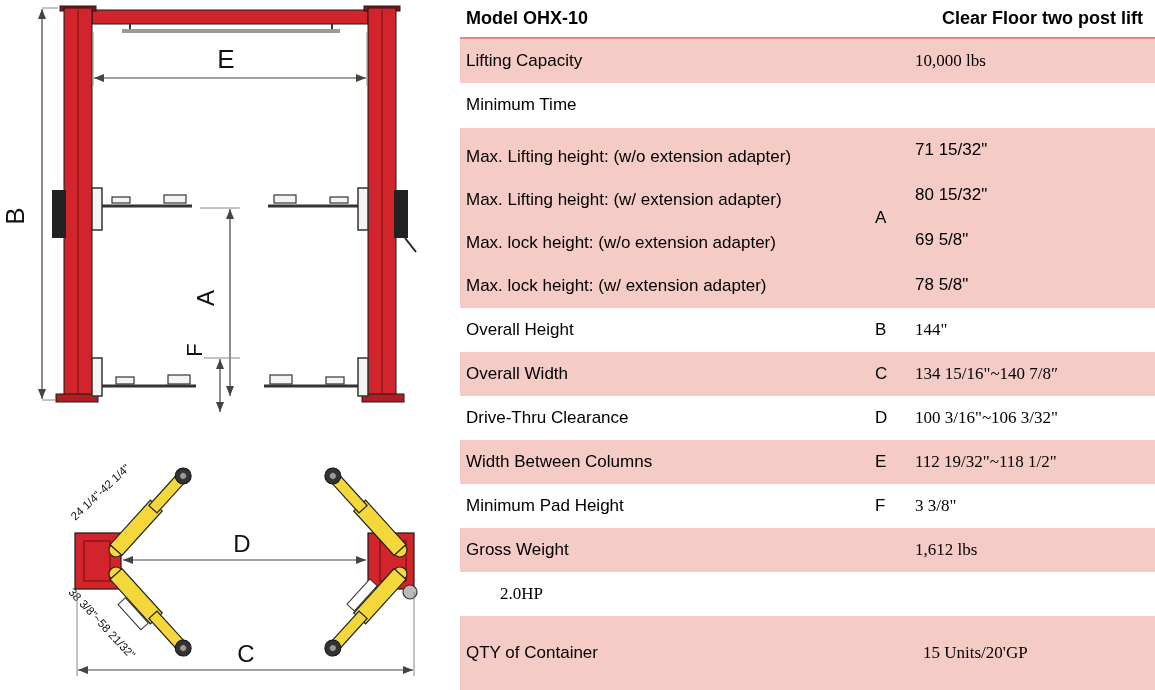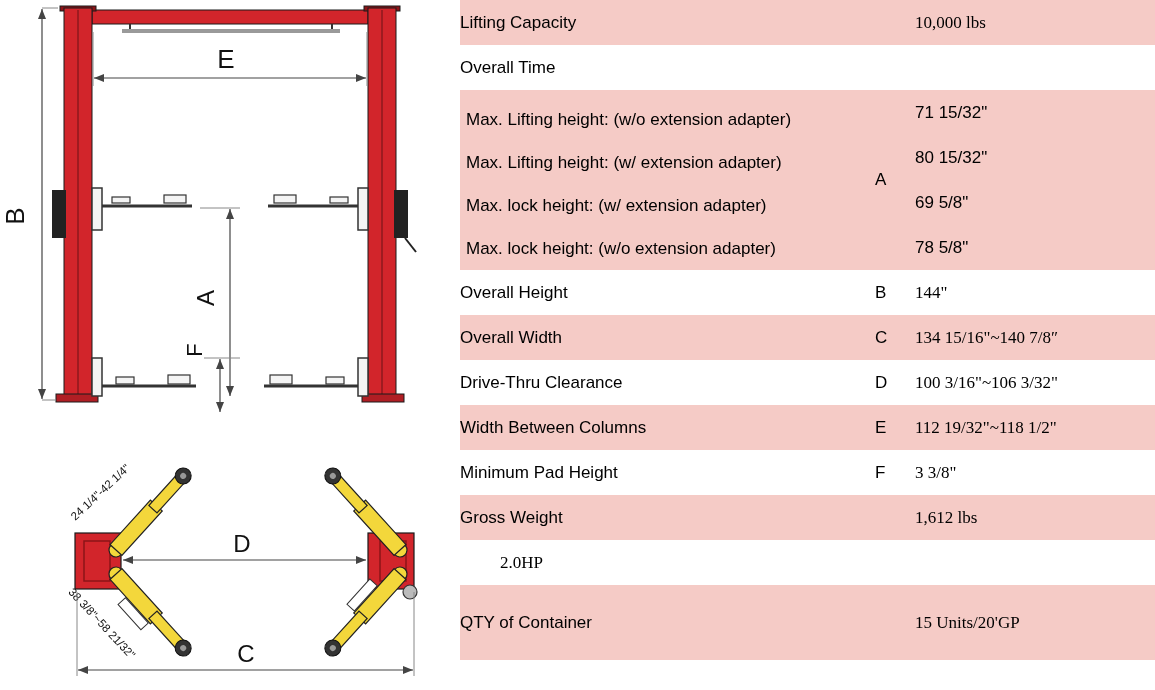--- a/index.html
+++ b/index.html
@@ -14,33 +14,33 @@
   
   .table-panel { flex:1; display:flex; flex-direction:column; }
   .thead { height:40px; display:flex; align-items:center;
     border-bottom:2px solid #e08a82; padding:0 12px 0 6px;
     font-weight:bold; font-size:18px; }
   .thead .model { flex:1; }
   .thead .ptype { text-align:right; }
 
   .row { display:flex; align-items:center; height:45px; font-size:17px; }
   .row.pink { background:#f5cbc6; }
-  .lbl { flex:0 0 415px; }
+  .lbl { flex:0 0 415px; padding-left:6px; }
   .ltr { flex:0 0 40px; }
   .val { flex:1; padding-right:4px;font-family:Liberation Serif, serif; }
 
   .group { height:180px; align-items:stretch; }
   .group .glcol { flex:0 0 415px; display:flex; flex-direction:column; padding-left:6px;margin-top:8px; }
   .group .gl { height:45px; display:flex; align-items:center; }
   .group .ltr { display:flex; align-items:center; }
   .group .gvcol { flex:1; display:flex; flex-direction:column; }
   .group .gv { height:45px; display:flex; align-items:center; }
 
   .row.tall { height:75px; }
-  .row.tall .val div { line-height:22px; }
+  .row.tall .val div { line-height:22px;margin-left:8px; }
 
   text { font-family:"Liberation Sans", sans-serif; fill:#111; }
 </style>
 </head>
 <body>
 
 <div class="page">
 
   <div class="diagram-panel">
     <svg width="460" height="690" viewBox="0 0 460 690">
@@ -188,38 +188,42 @@
           <line x1="414" y1="592" x2="414" y2="676" stroke="#888" stroke-width="1"></line>
           <line x1="78" y1="670" x2="413" y2="670" stroke="#444" stroke-width="1.2" marker-start="url(#arrS)" marker-end="url(#arrE)"></line>
           <text x="246" y="662" font-size="24" text-anchor="middle">C</text>
         </g>
       </g>
     </svg>
   </div>
 
   <div class="table-panel">
 
+    <div class="thead">
+      <div class="model">Model OHX-10</div>
+      <div class="ptype">Clear Floor two post lift</div>
+    </div>
 
     <div class="row pink">
       <div class="lbl">Lifting Capacity</div>
       <div class="ltr"></div>
       <div class="val">10,000 lbs</div>
     </div>
 
     <div class="row">
-      <div class="lbl">Overall Time</div>
+      <div class="lbl">Minimum Time</div>
       <div class="ltr"></div>
     </div>
 
     <div class="row pink group">
       <div class="glcol">
         <div class="gl">Max. Lifting height: (w/o extension adapter)</div>
         <div class="gl">Max. Lifting height:  (w/ extension adapter)</div>
+        <div class="gl">Max. lock height:  (w/o extension adapter)</div>
         <div class="gl">Max. lock height:  (w/ extension adapter)</div>
-        <div class="gl">Max. lock height:  (w/o extension adapter)</div>
       </div>
       <div class="ltr">A</div>
       <div class="gvcol">
         <div class="gv">71 15/32"</div>
         <div class="gv">80 15/32"</div>
         <div class="gv">69 5/8"</div>
         <div class="gv">78 5/8"</div>
       </div>
     </div>
 

